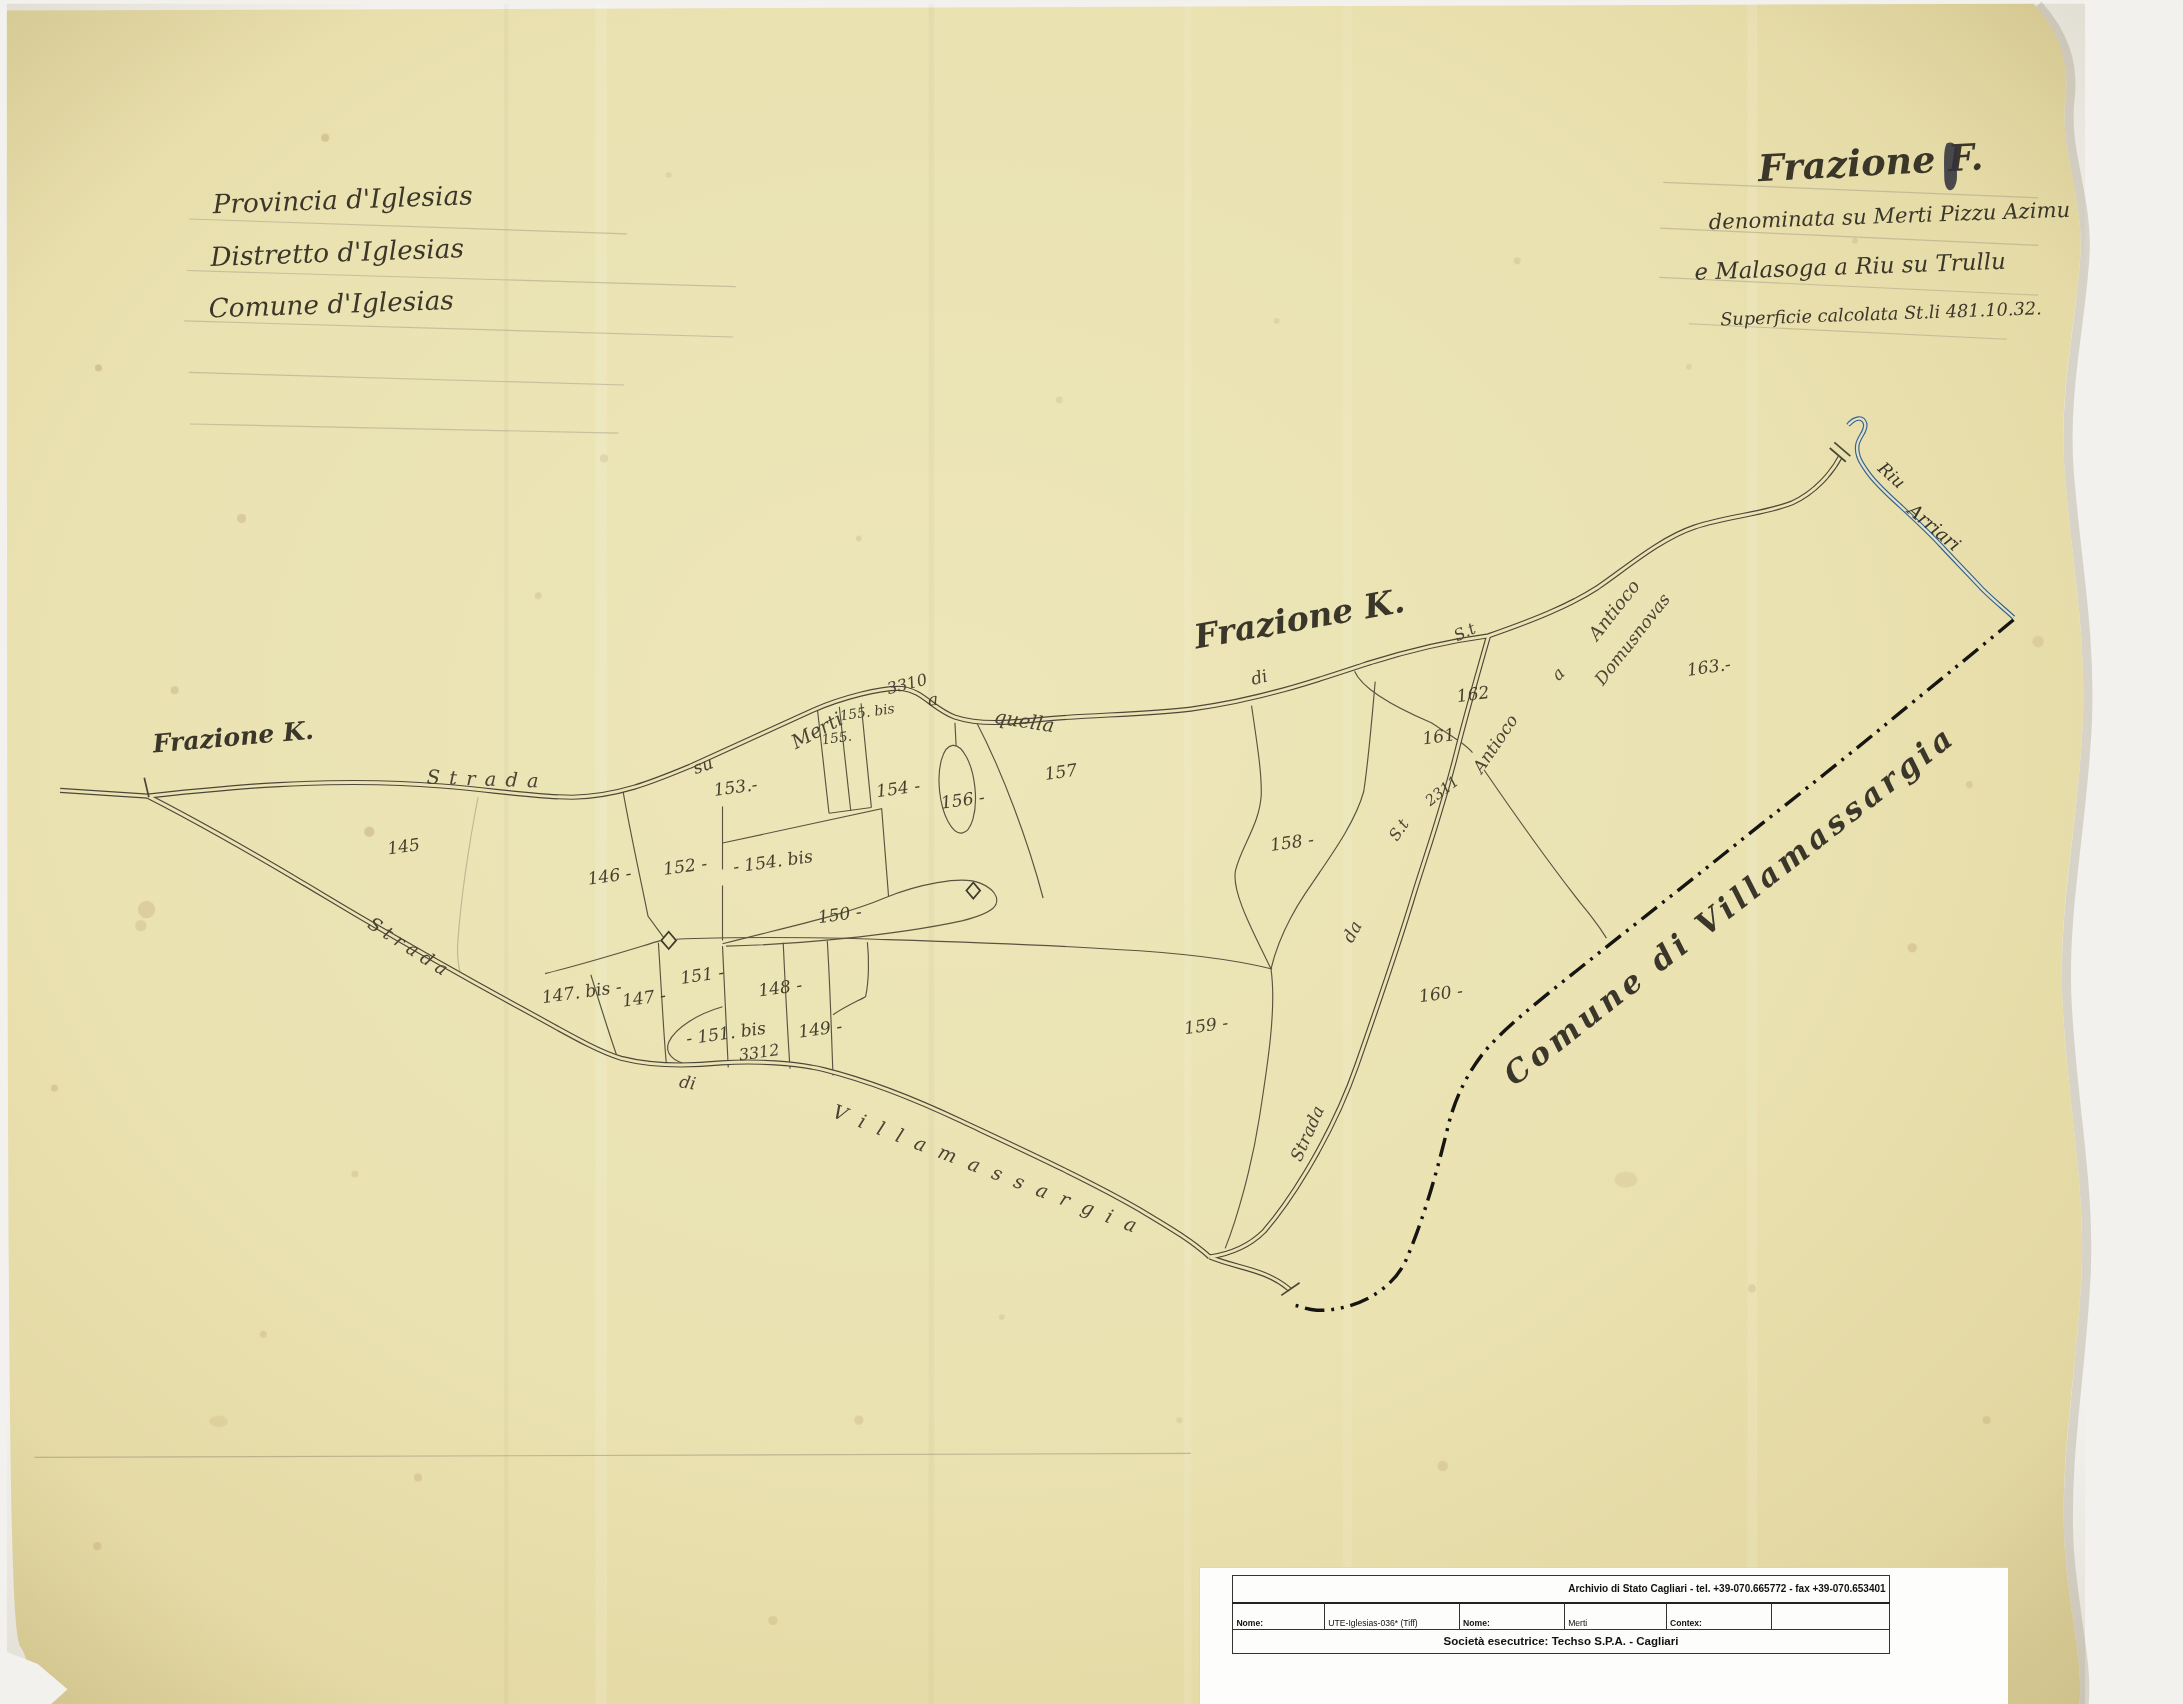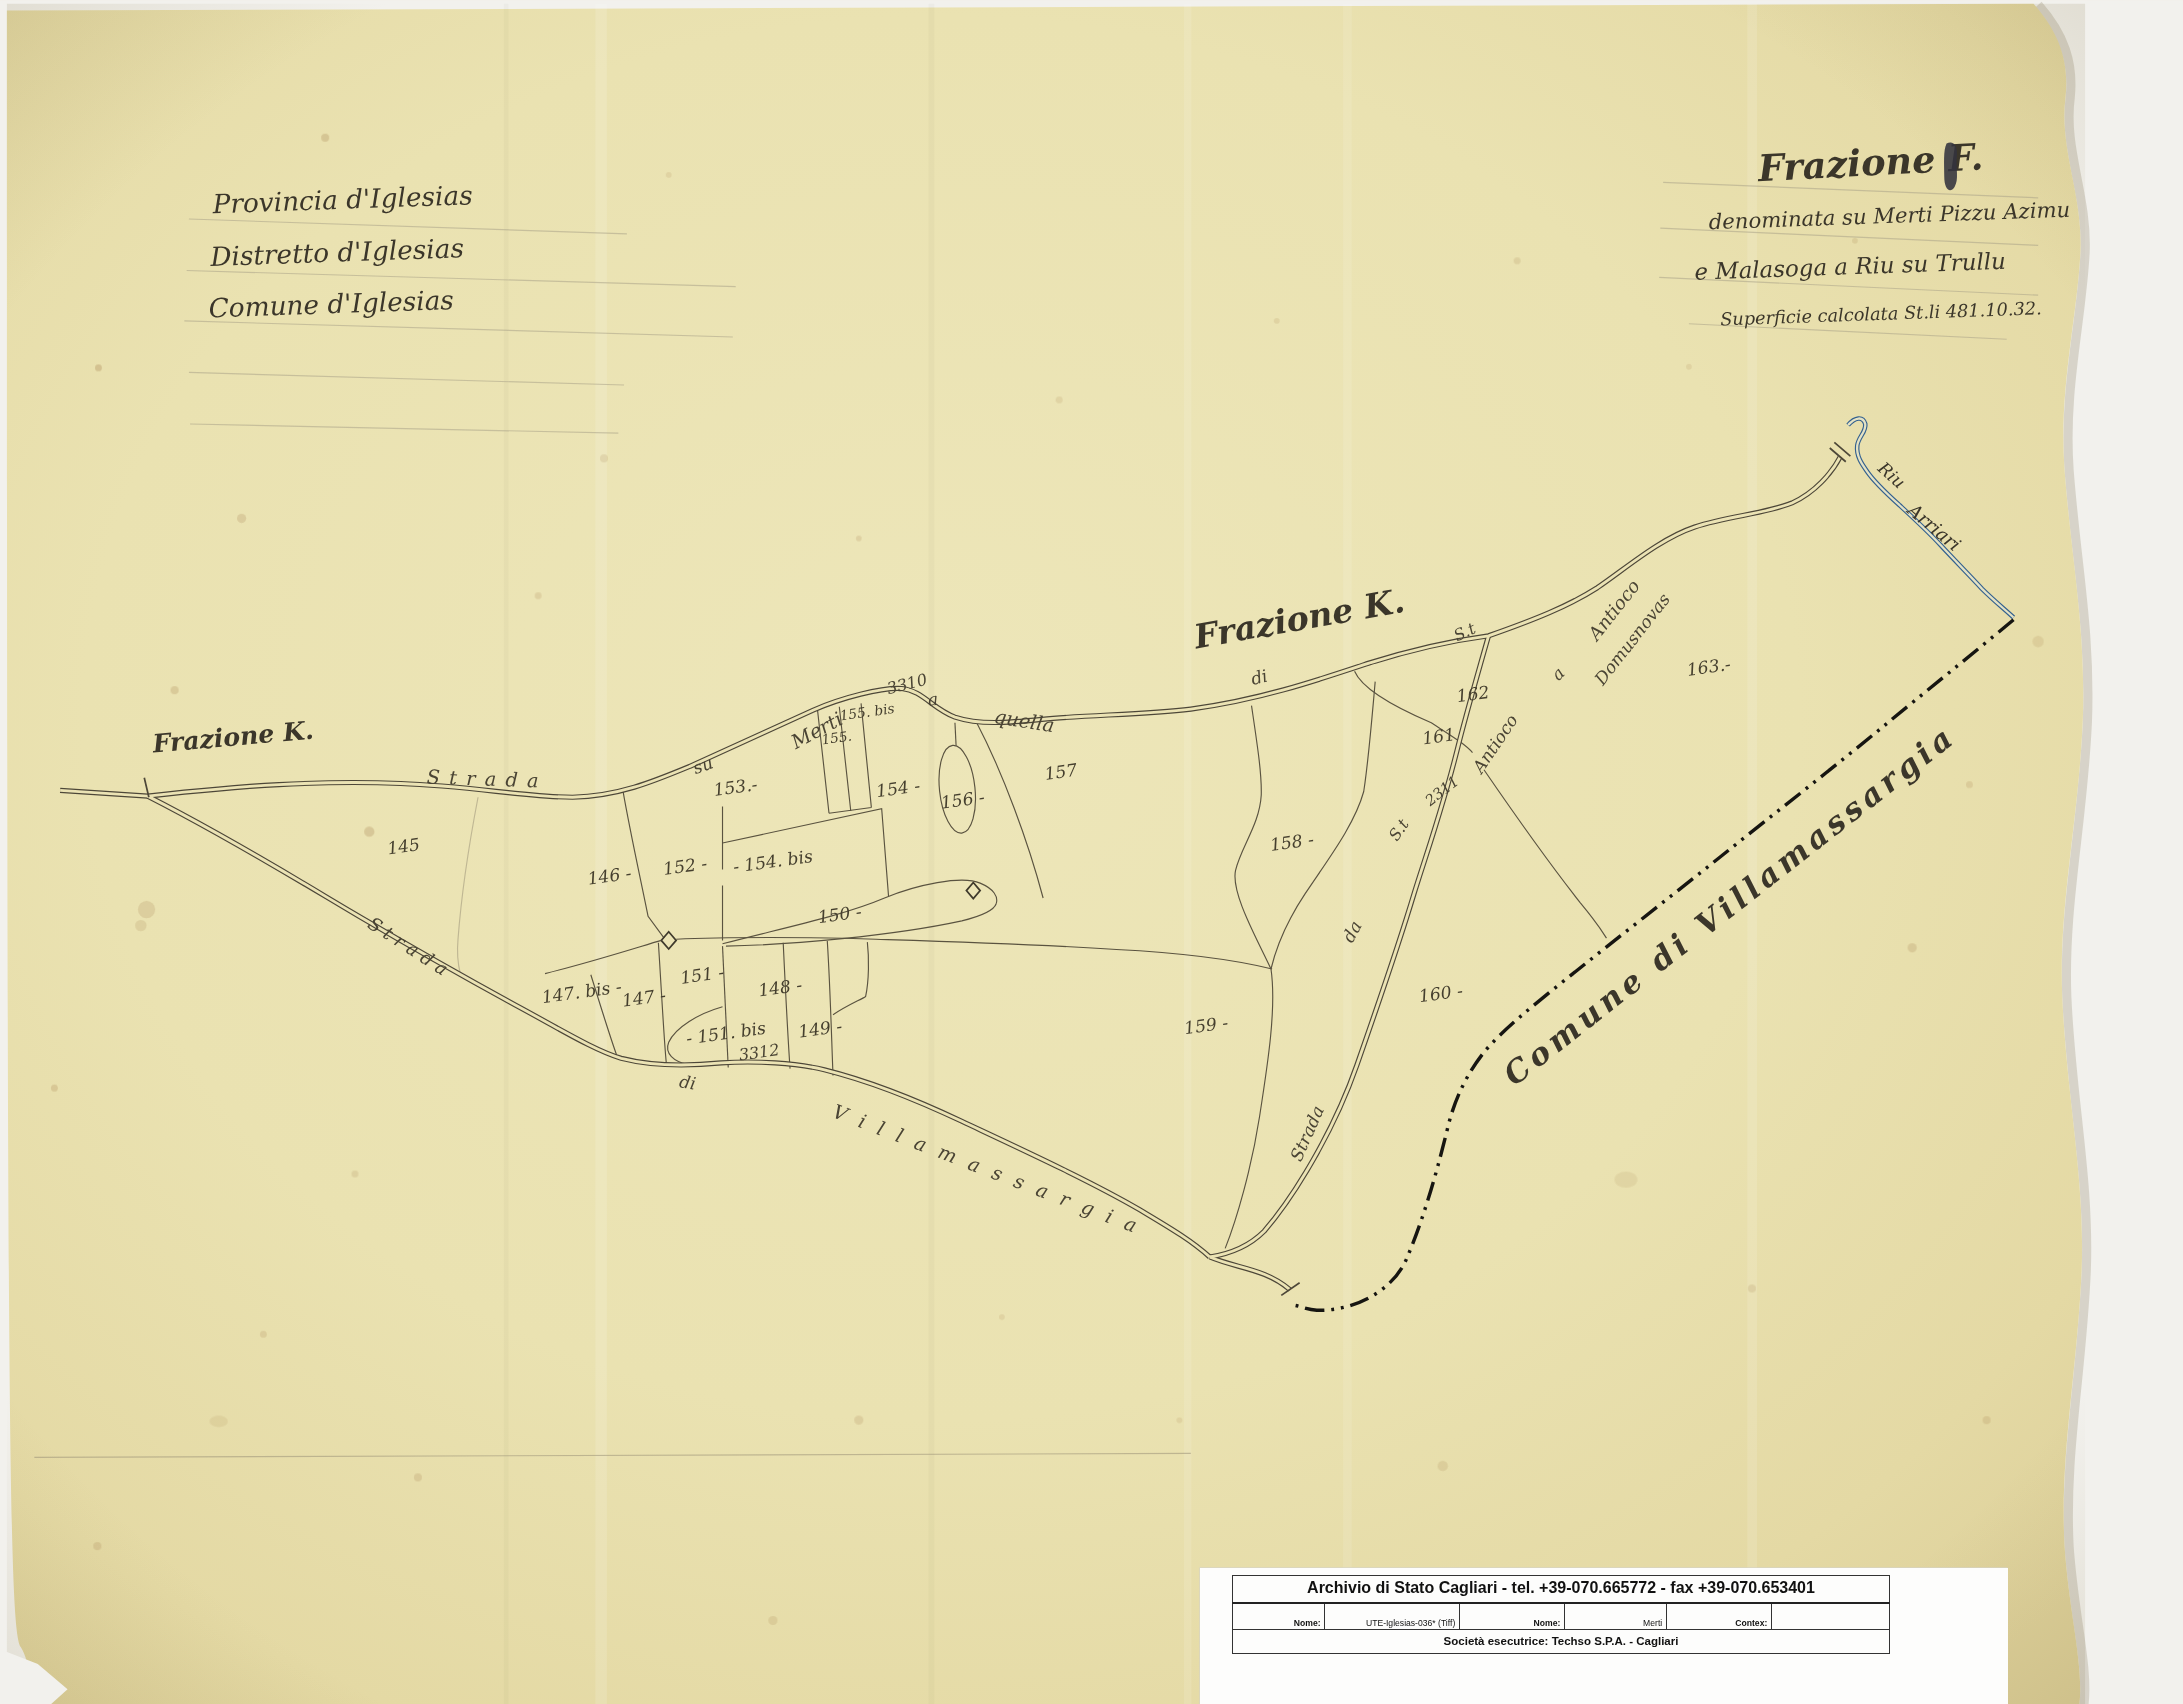--- a/index.html
+++ b/index.html
@@ -19,22 +19,22 @@
   .river-inner{stroke:#e4e2c4;stroke-width:4;fill:none;}
   .boundary{stroke:#161511;stroke-width:6;fill:none;stroke-dasharray:34 12 5 12 5 12;}
   .tick{stroke:#4d4738;stroke-width:3;fill:none;}
   .fox{fill:#8a5a2a;}
   
   .panel{position:absolute;left:1200px;top:1568px;width:808px;height:137px;background:#fdfdfc;
          box-shadow:-0.6px -0.6px 0 #d5d2c8;}
   .meta{border-collapse:collapse;table-layout:fixed;width:658px;margin:6.9px 0 0 32px;
         font-size:8.6px;color:#111;}
   .meta td{border:0.6px solid #333;padding:1.1px 3.4px 1.7px 3.4px;vertical-align:bottom;height:23px;
-           white-space:nowrap;overflow:hidden;text-align:right;}
-  .meta .hdr{font-weight:bold;font-size:16px;text-align:center;vertical-align:middle;height:23px;
+           white-space:nowrap;overflow:hidden;}
+  .meta .hdr{font-weight:bold;font-size:10px;text-align:right;vertical-align:middle;height:23px;
              border-bottom:2.3px solid #222;}
   .meta .lbl{font-weight:bold;}
   .meta .ftr{font-weight:bold;font-size:11.5px;text-align:center;vertical-align:middle;height:19.5px;}
   .meta{border:1.1px solid #222;}
 </style>
 </head>
 <body>
 
 <div class="stage">
 <svg width="2183" height="1705" viewBox="0 0 3813 2977">

